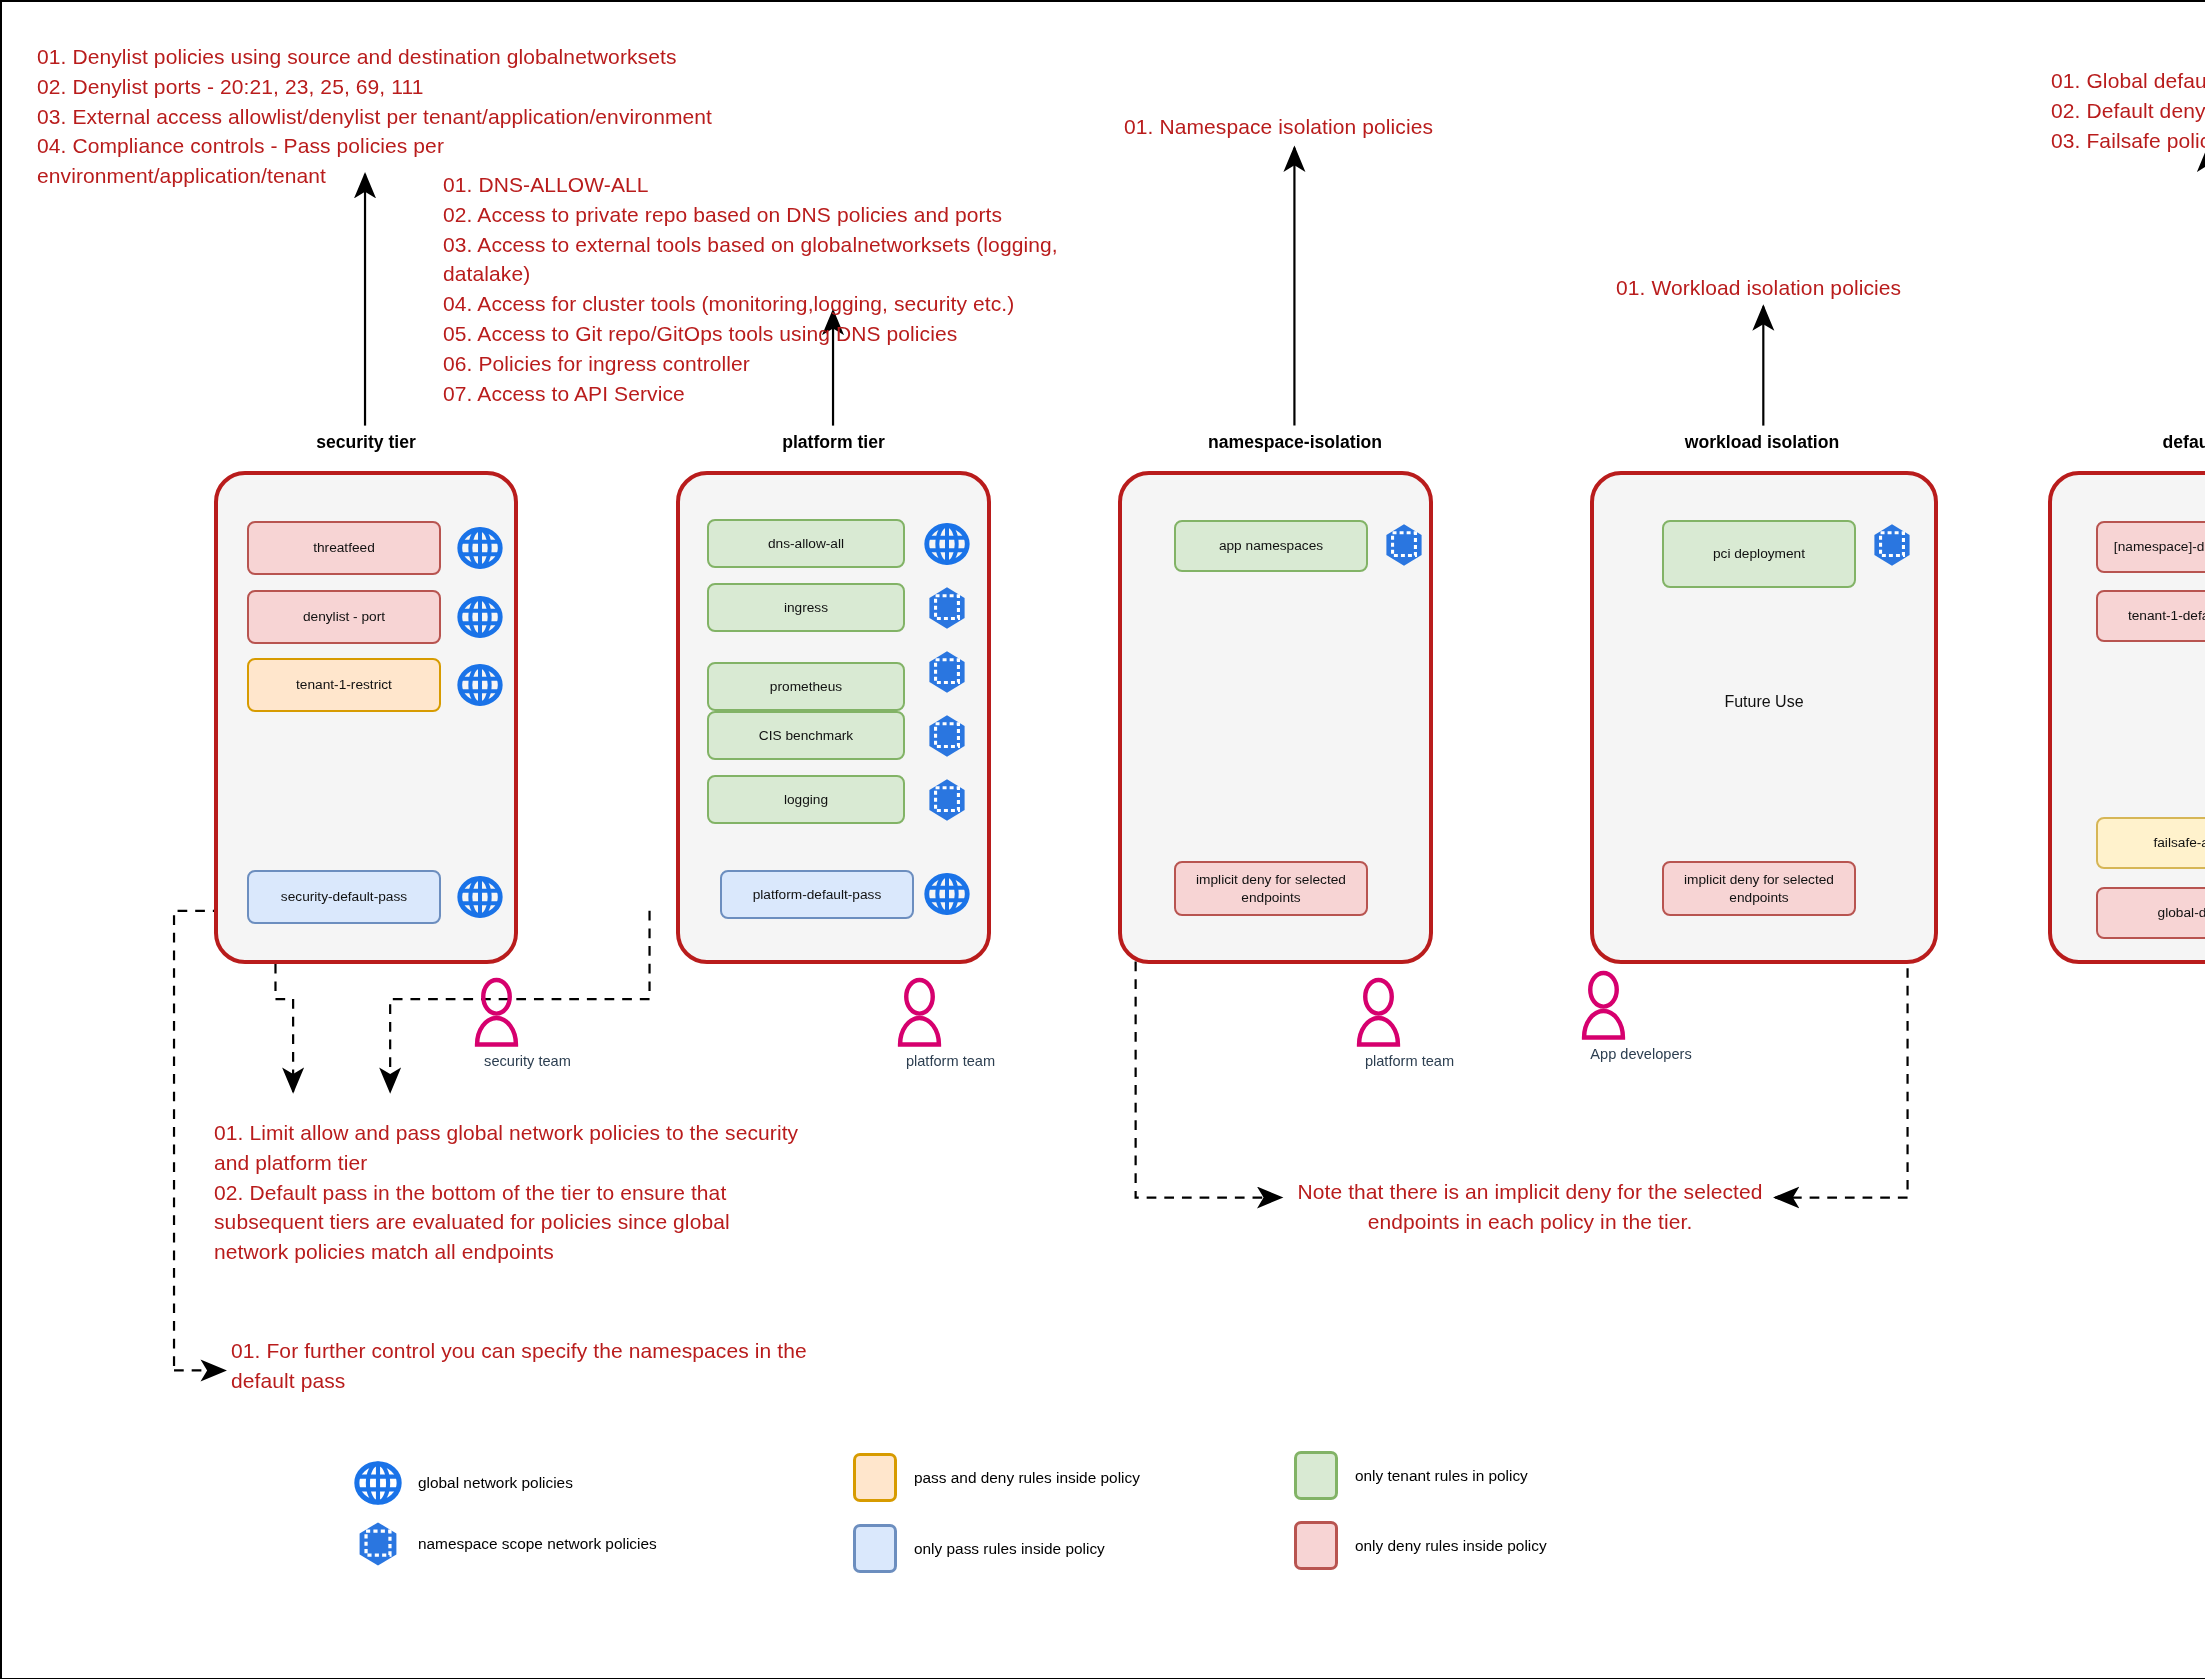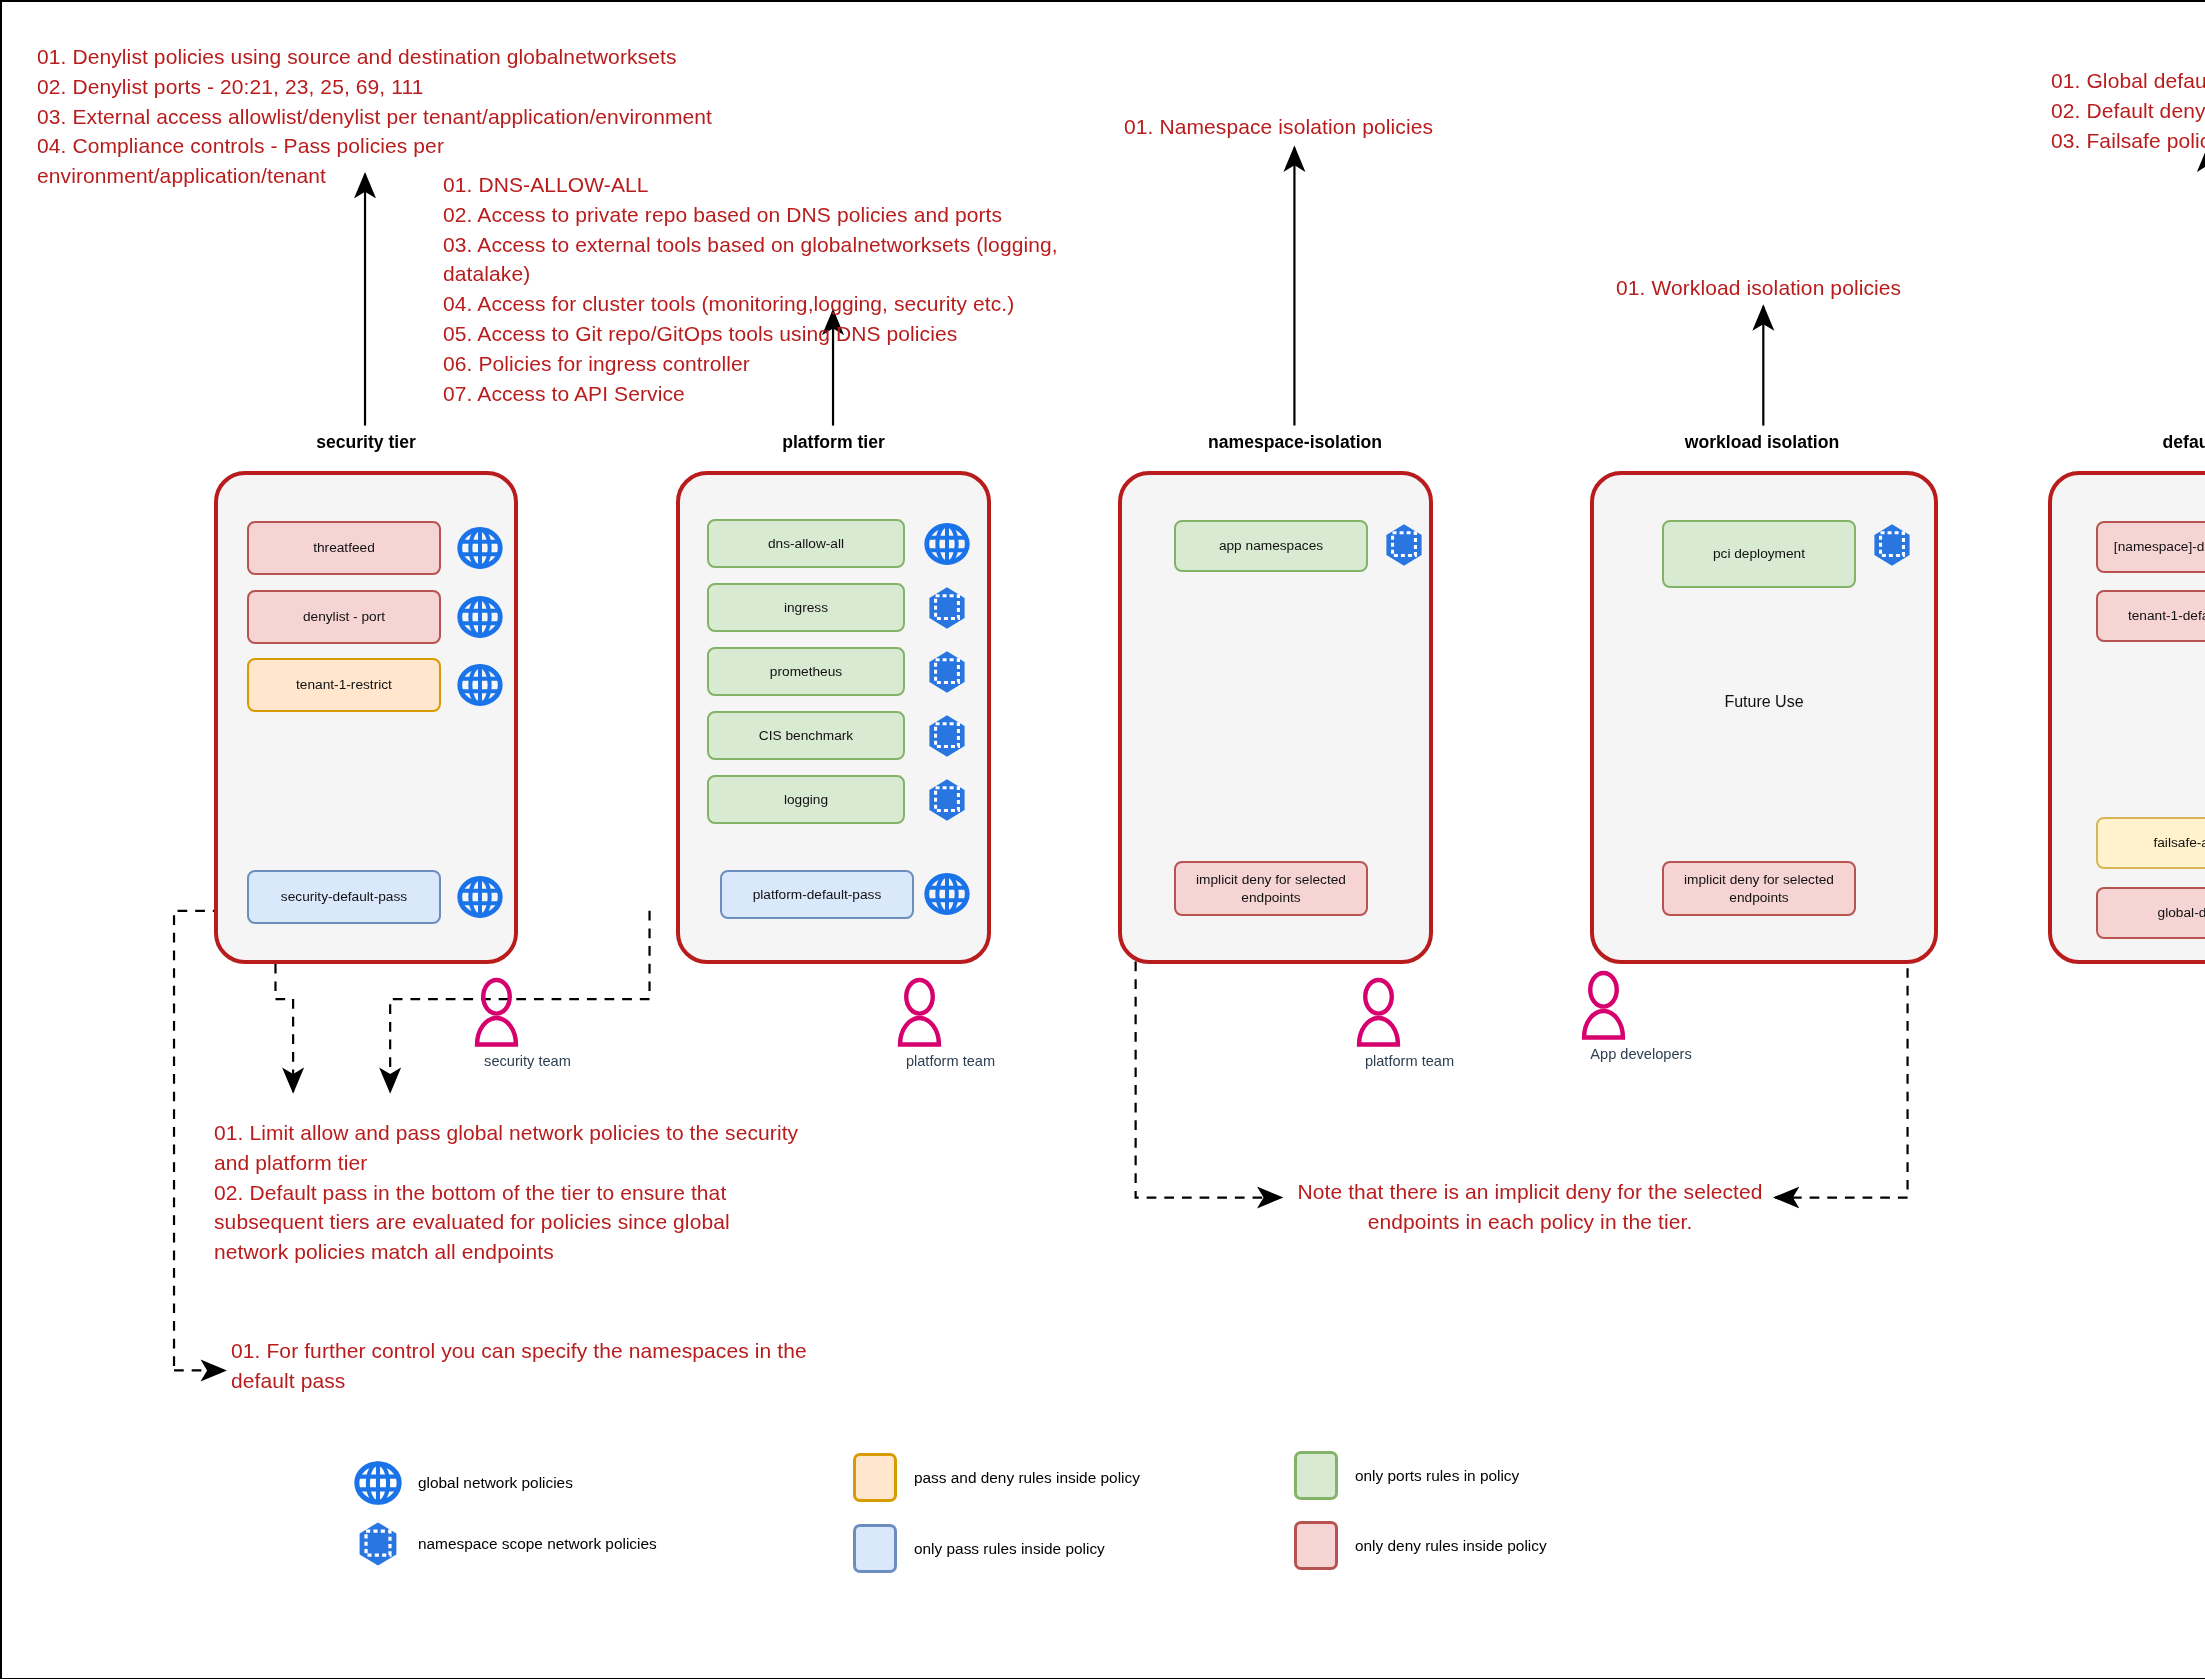--- a/index.html
+++ b/index.html
@@ -228,21 +228,21 @@
       </svg>
     <div class="actor-label">security team</div>
   </div>
 
   <div class="abs" style="left:674px;top:430px;width:315px;">
     <div class="tier-title">platform tier</div>
   </div>
   <div class="tier-box" style="left:674px;top:469px;width:315px;height:493px;">
     <div class="chip allow" style="left:27px;top:44px;width:198px;height:49px;">dns-allow-all</div>
     <div class="chip allow" style="left:27px;top:108px;width:198px;height:49px;">ingress</div>
-    <div class="chip allow" style="left:27px;top:172px;width:198px;height:49px;">prometheus</div>
+    <div class="chip allow" style="left:27px;top:187px;width:198px;height:49px;">prometheus</div>
     <div class="chip allow" style="left:27px;top:236px;width:198px;height:49px;">CIS benchmark</div>
     <div class="chip allow" style="left:27px;top:300px;width:198px;height:49px;">logging</div>
     <div class="chip pass" style="left:40px;top:395px;width:194px;height:49px;">platform-default-pass</div>
 
     <span class="icon-wrap" style="left:245px;top:47px;">
       <svg width="44" height="44" viewBox="0 0 100 100">
           <g fill="#1a73e8">
             <ellipse cx="50" cy="50" rx="46" ry="42" fill="none" stroke="#1a73e8" stroke-width="11"></ellipse>
             <ellipse cx="50" cy="50" rx="22" ry="42" fill="none" stroke="#1a73e8" stroke-width="9"></ellipse>
             <line x1="50" y1="5" x2="50" y2="95" stroke="#1a73e8" stroke-width="9"></line>
@@ -379,21 +379,21 @@
     <span class="legend-label">pass and deny rules inside policy</span>
   </div>
 
   <div class="legend-item" style="left:851px;top:1522px;">
     <span class="legend-swatch" style="background:#dae8fc;border-color:#6c8ebf;"></span>
     <span class="legend-label">only pass rules inside policy</span>
   </div>
 
   <div class="legend-item" style="left:1292px;top:1449px;">
     <span class="legend-swatch" style="background:#d9ead3;border-color:#82b366;"></span>
-    <span class="legend-label">only ports rules in policy</span>
+    <span class="legend-label">only tenant rules in policy</span>
   </div>
 
   <div class="legend-item" style="left:1292px;top:1519px;">
     <span class="legend-swatch" style="background:#f7d4d4;border-color:#b85450;"></span>
     <span class="legend-label">only deny rules inside policy</span>
   </div>
 
 </div>
 
 

